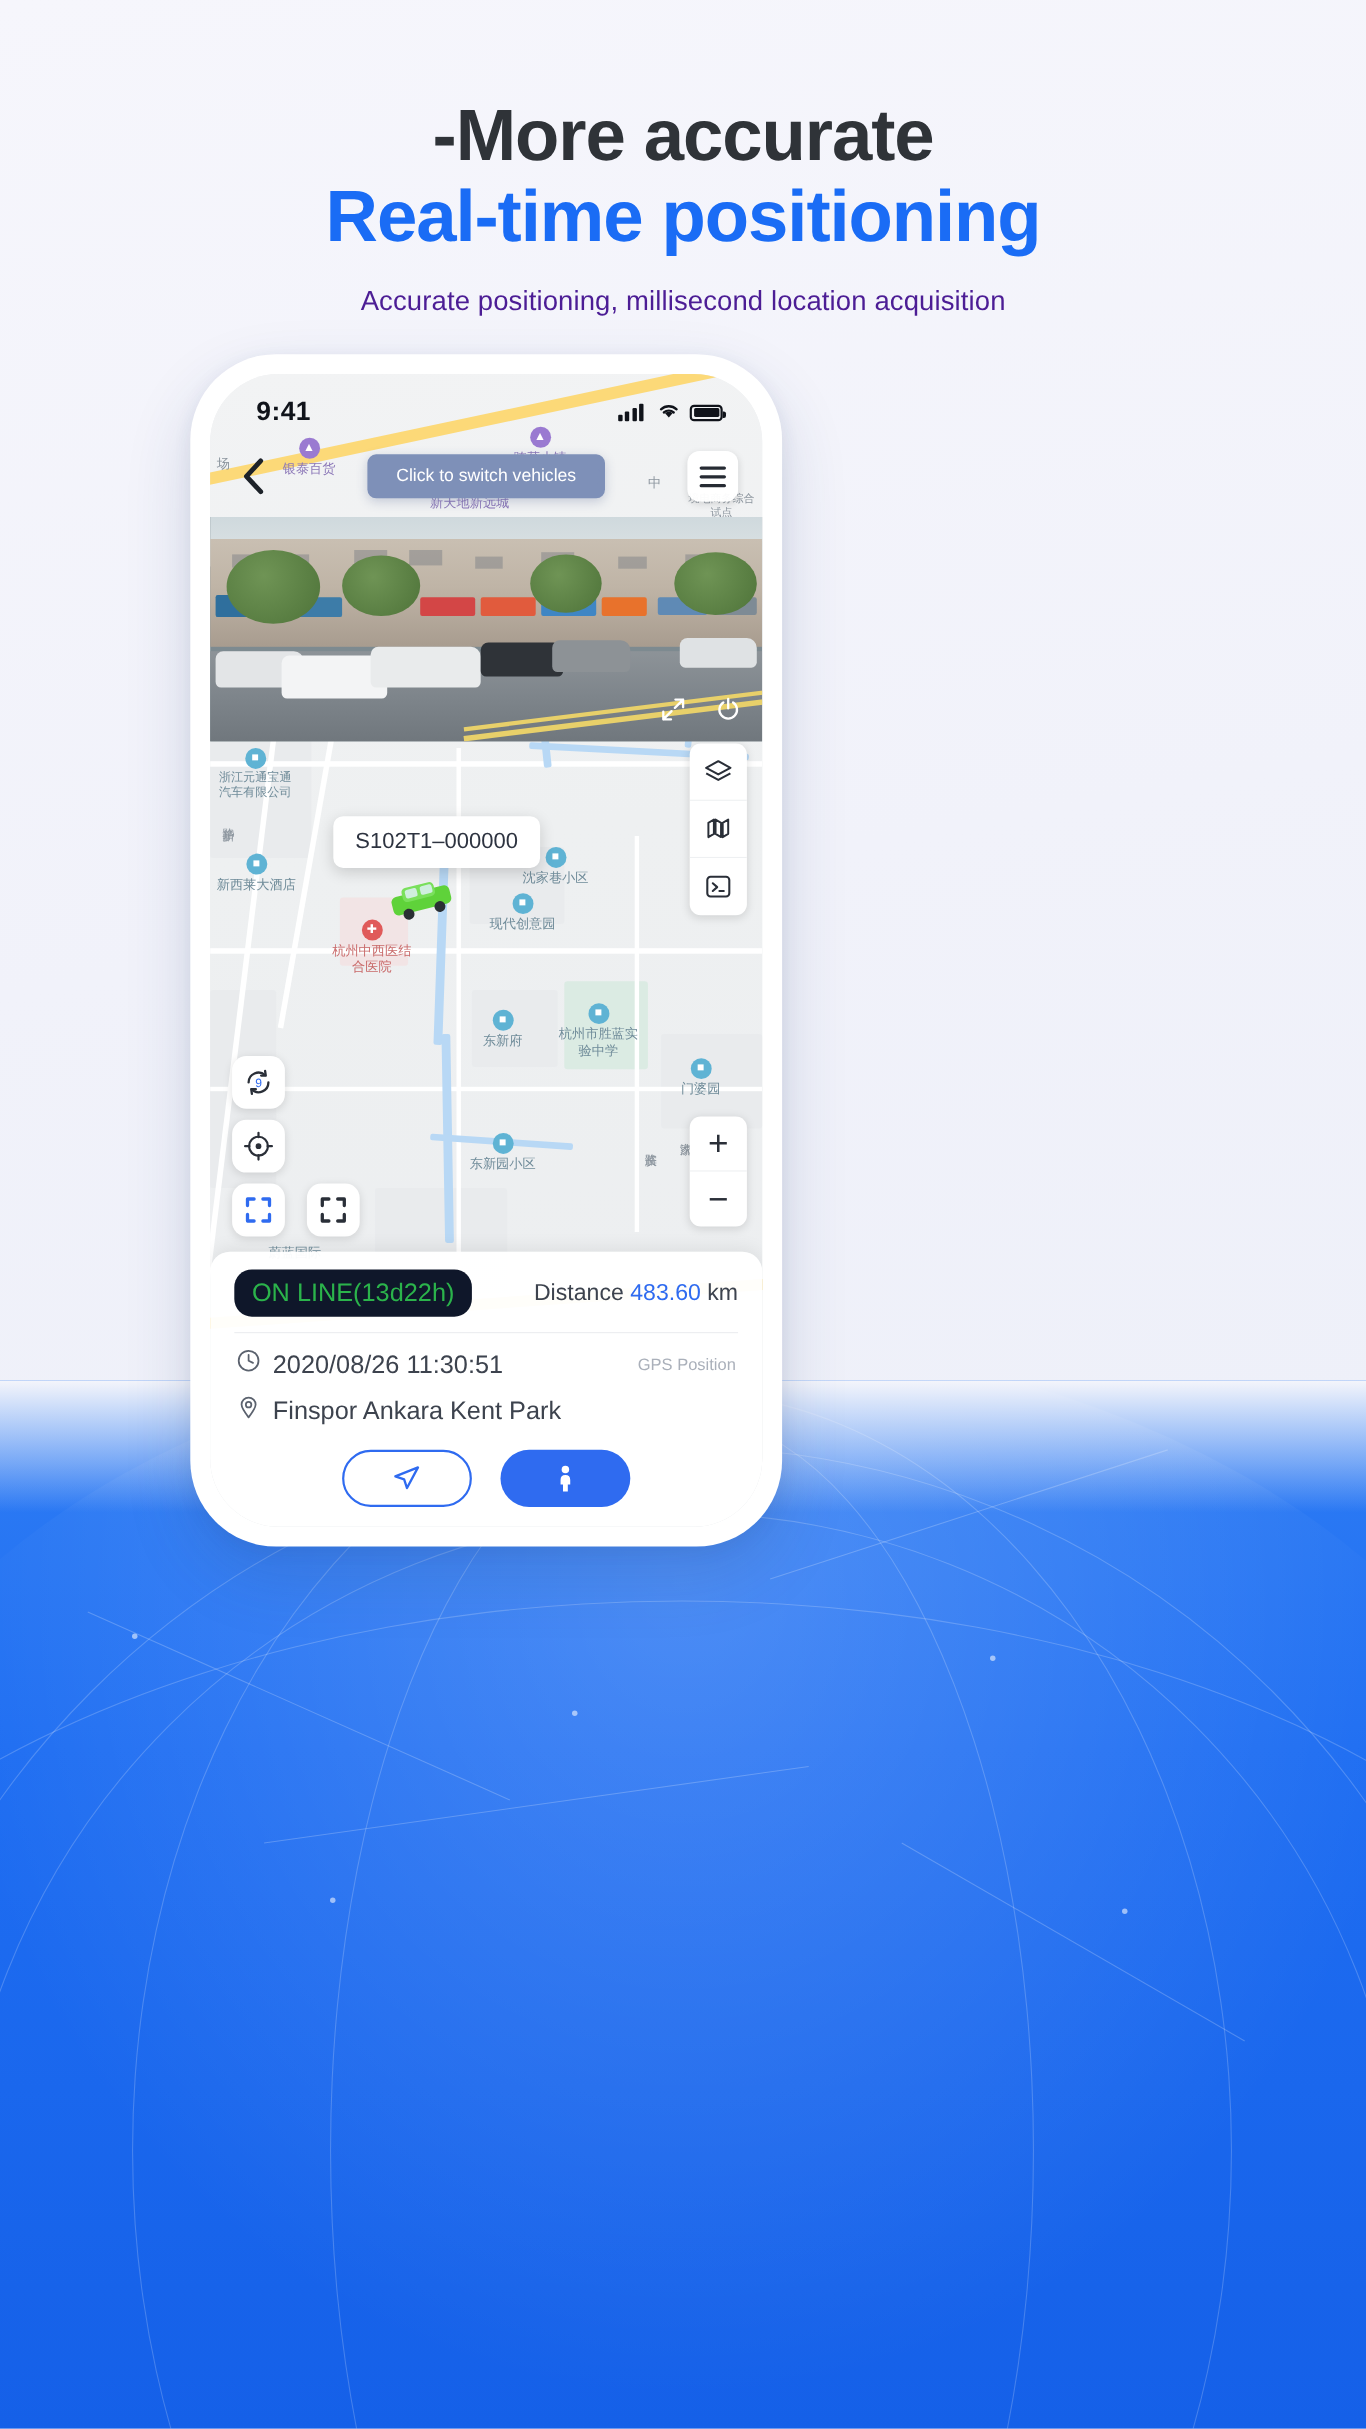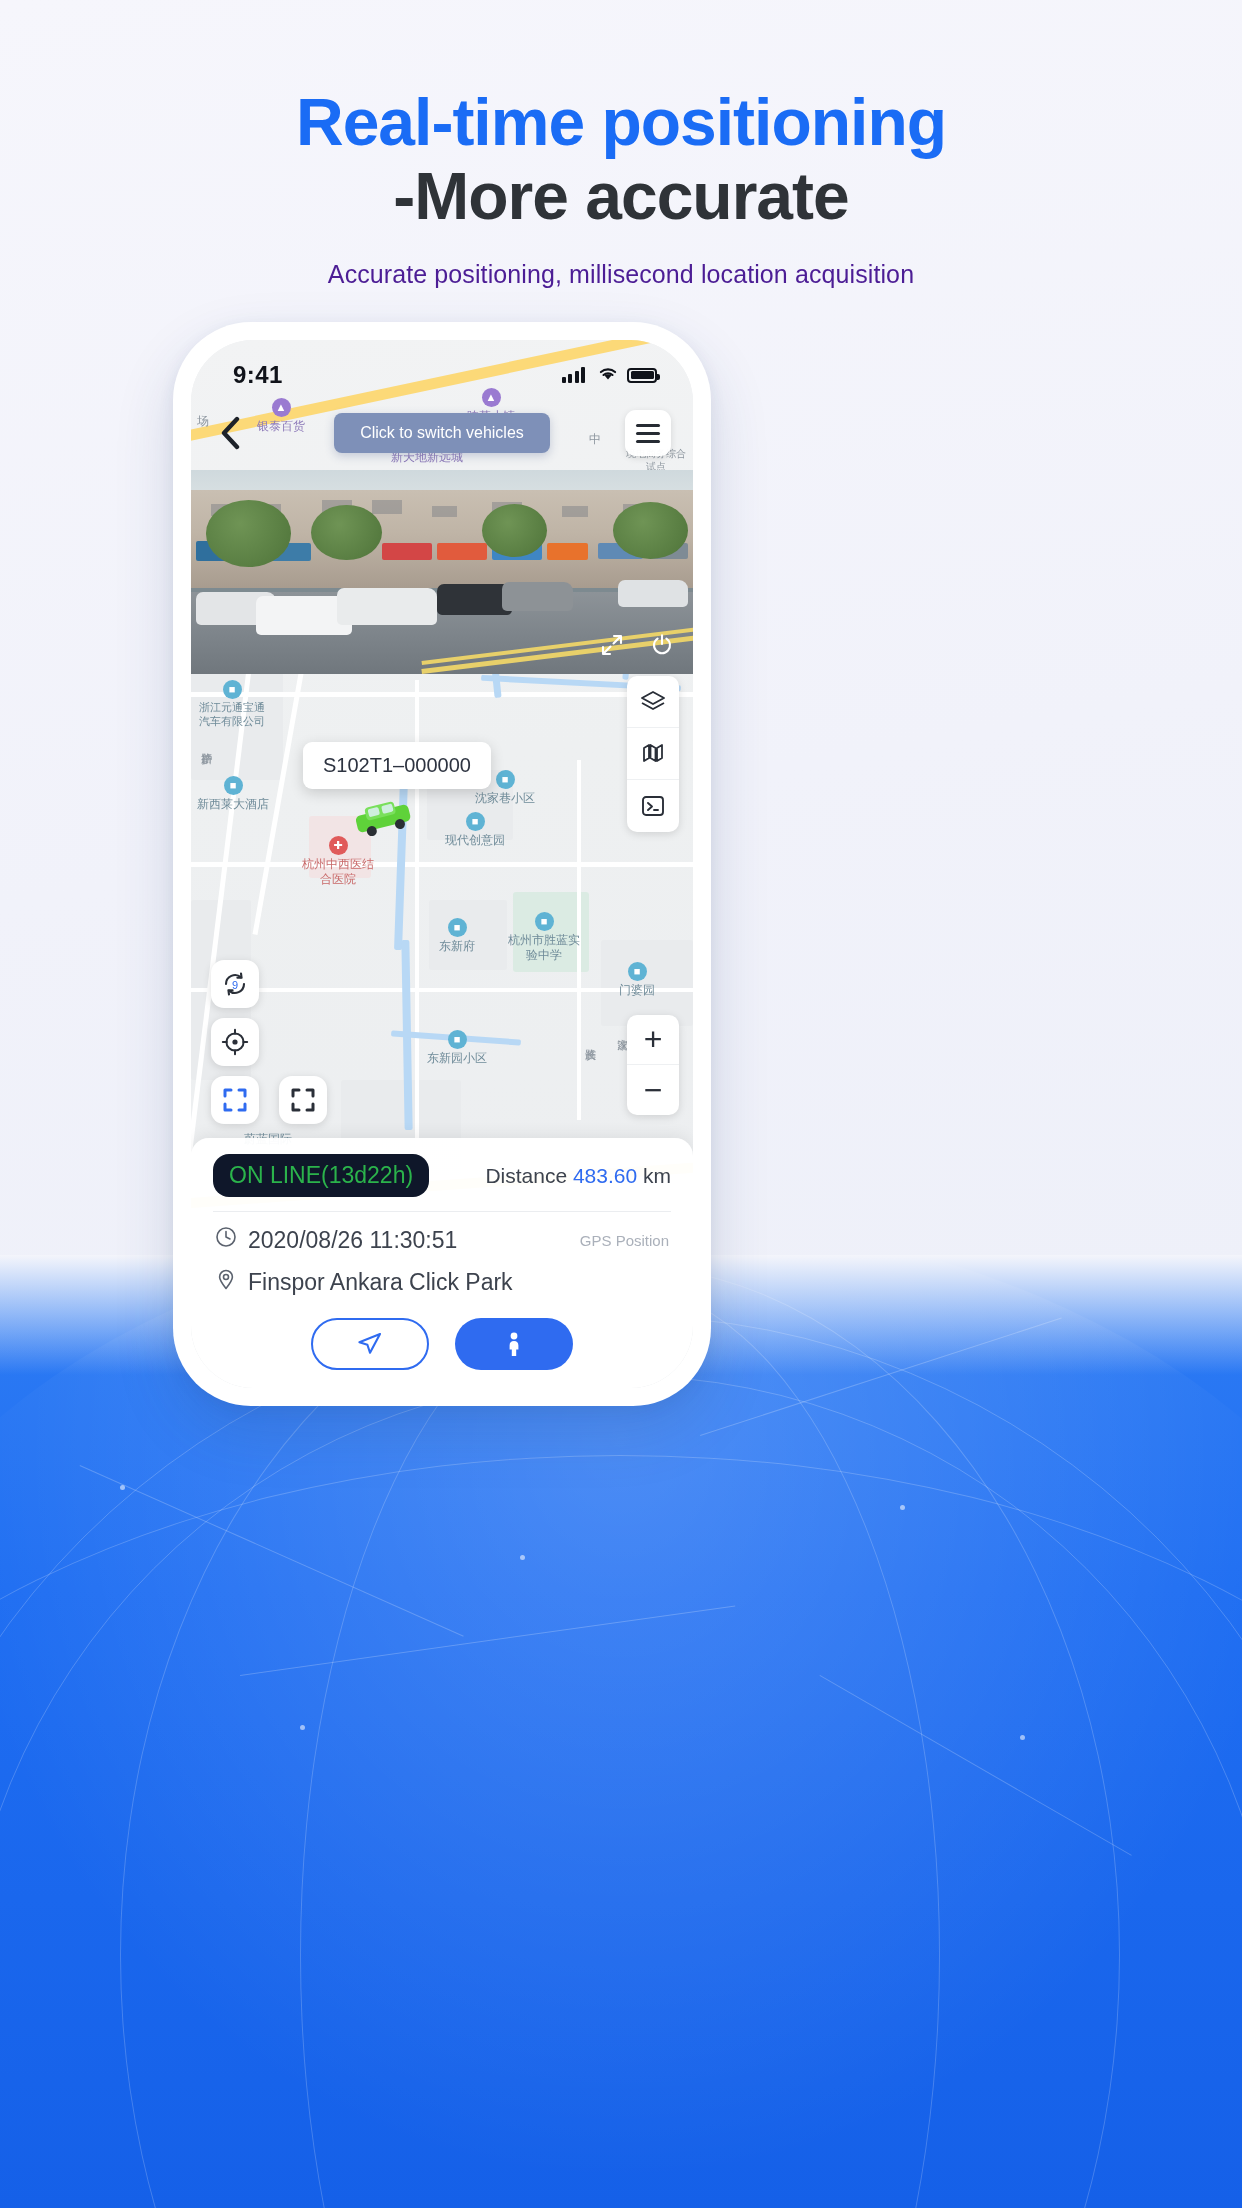--- a/index.html
+++ b/index.html
@@ -222,22 +222,22 @@
   <div class="globe-seg" style="left:820px;top:420px;width:360px;transform:rotate(30deg);"></div>
   <div class="globe-dot" style="left:120px;top:230px;"></div>
   <div class="globe-dot" style="left:520px;top:300px;"></div>
   <div class="globe-dot" style="left:900px;top:250px;"></div>
   <div class="globe-dot" style="left:300px;top:470px;"></div>
   <div class="globe-dot" style="left:1020px;top:480px;"></div>
 </div>
 <div id="globe-fade"></div>
 
 <div id="headings">
+  <div id="title-line2" style="color:#2f3338">-More accurate</div>
   <div id="title-line1" style="color:#1a6cf5">Real-time positioning</div>
-  <div id="title-line2" style="color:#2f3338">-More accurate</div>
   <div id="subtitle">Accurate positioning, millisecond location acquisition</div>
 </div>
 
 <div id="phone">
  <div id="phone-screen">
 
   <div id="map">
 
     <div class="block" style="left:0;top:300px;width:92px;height:140px;"></div>
     <div class="block" style="left:236px;top:430px;width:86px;height:70px;"></div>
@@ -516,21 +516,21 @@
     </div>
 
     <div class="info-row">
       <div class="info-left">
         <span>
           <svg width="22" height="22" viewBox="0 0 22 22">
             <path d="M11 20.5c4.2-5.4 6.4-9 6.4-11.6A6.4 6.4 0 0 0 4.6 8.9C4.6 11.5 6.8 15.1 11 20.5z" fill="none" stroke="#5b626e" stroke-width="1.6" stroke-linejoin="round"></path>
             <circle cx="11" cy="9" r="2.5" fill="none" stroke="#5b626e" stroke-width="1.6"></circle>
           </svg>
         </span>
-        <span>Finspor Ankara Click Park</span>
+        <span>Finspor Ankara Kent Park</span>
       </div>
     </div>
 
     <div id="actions">
       <div class="act" id="act-nav">
         <svg width="28" height="28" viewBox="0 0 28 28">
           <path d="M24 4 3.4 12.2l8 2.6 2.6 8z" fill="none" stroke="#2f6bf0" stroke-width="2.1" stroke-linejoin="round"></path>
         </svg>
       </div>
       <div class="act" id="act-loc">

